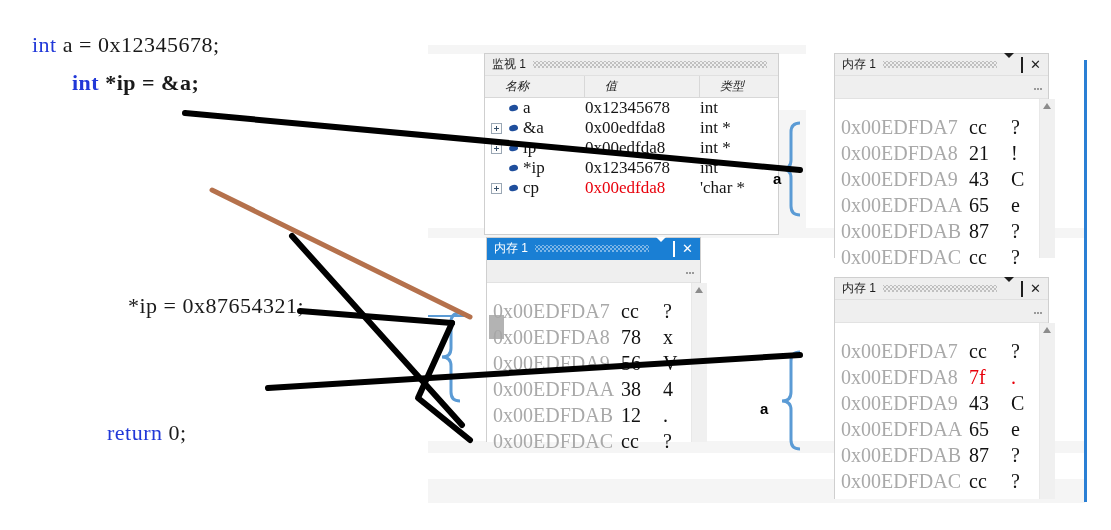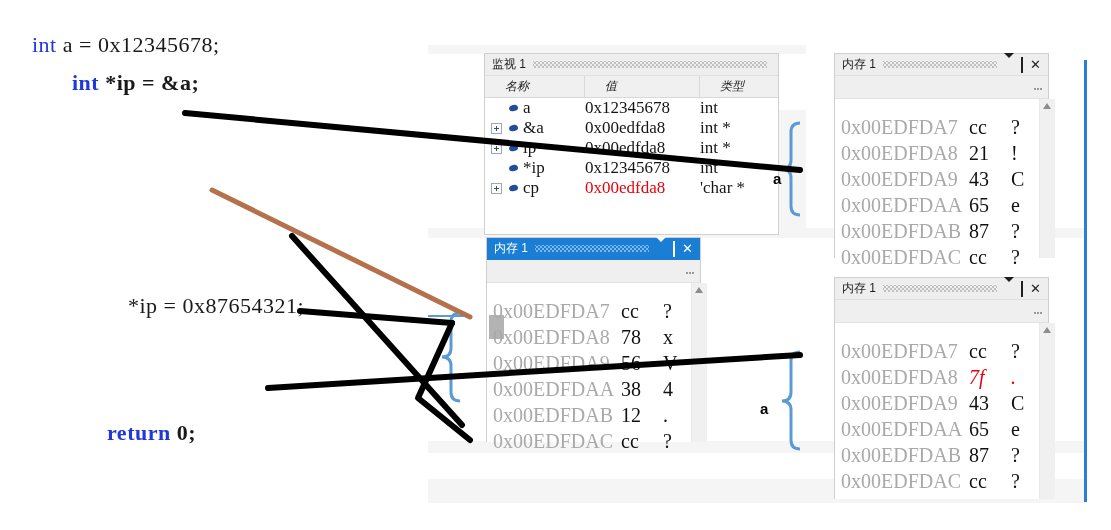--- a/index.html
+++ b/index.html
@@ -178,21 +178,21 @@
   .mrow {
     display: flex;
     align-items: baseline;
     height: 26px;
     font-family: "Liberation Serif", serif;
     font-size: 20px;
   }
   .maddr { width: 128px; padding-left: 6px; color: #a9a9a9; white-space: nowrap; }
   .mhex  { width: 42px; color: #111111; }
   .mchr  { width: 28px; color: #111111; }
-  .mhex.hi, .mchr.hi { color: #e8000b; font-style: italic; }
+  .mhex.hi, .mchr.hi { color: #e8000b; }
   .mem-scroll {
     width: 15px; flex: 0 0 auto;
     background: #f0f0f0;
     border-left: 1px solid #e8e8e8;
     position: relative;
   }
   .mem-scroll .uparrow {
     position: absolute; top: 4px; left: 3px;
     width: 0; height: 0;
     border-left: 4px solid transparent;
@@ -219,21 +219,21 @@
     color: #000000;
   }
 </style>
 </head>
 <body>
 
 <div id="code-pane">
     <div class="code-line" style="left: 32px; top: 32px;"><span class="kw">int</span><span class="pl"> a = 0x12345678;</span></div>
     <div class="code-line" style="left: 72px; top: 70px; font-weight: bold;"><span class="kw">int</span><span class="pl"> *ip = &amp;a;</span></div>
     <div class="code-line" style="left: 96px; top: 293px; margin-left: 32px;"><span class="pl">*ip = 0x87654321;</span></div>
-    <div class="code-line" style="left: 107px; top: 420px; font-weight: bold;"><span class="kw">return</span><span class="pl"> 0;</span></div>
+    <div class="code-line" style="left: 107px; top: 420px;"><span class="kw">return</span><span class="pl"> 0;</span></div>
   </div>
 
 <div id="vs-backdrop">
   <div class="backdrop-band" style="left:0px;  top:228px; width:657px; height:10px;"></div>
   <div class="backdrop-band" style="left:0px;  top:441px; width:657px; height:12px;"></div>
   <div class="backdrop-band" style="left:0px;  top:479px; width:657px; height:24px;"></div>
   <div class="backdrop-band" style="left:0px;  top:45px;  width:378px; height:9px;"></div>
   <div class="backdrop-band" style="left:318px;top:110px; width:60px;  height:118px;"></div>
 </div>
 <div id="right-blue-rule"></div>

